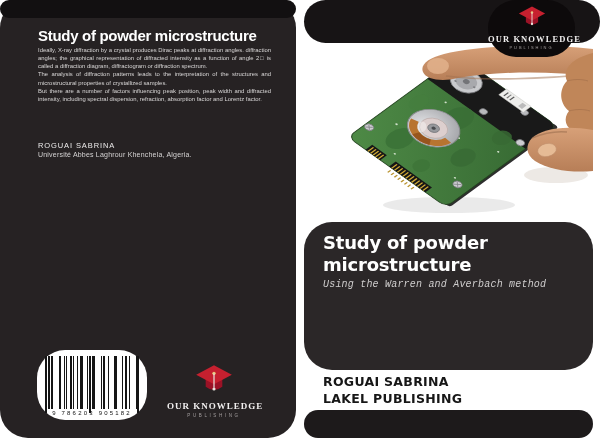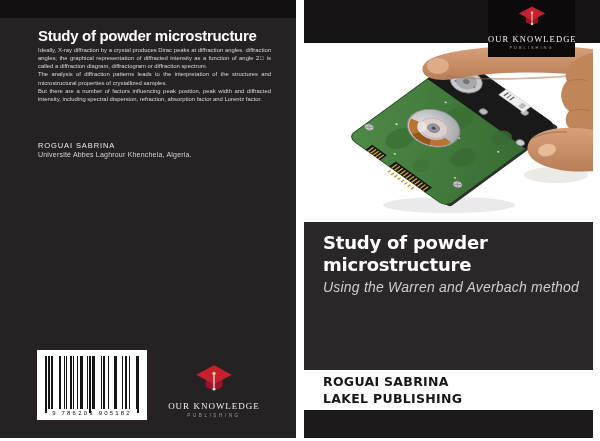--- a/index.html
+++ b/index.html
@@ -1,18 +1,18 @@
 <!DOCTYPE html>
 <html style="--panel-dark: #262223; --strip-black: #121011; --title-panel: #2b2728; --bottom-band: #1d1a1b; --accent-red: #c6202f; --pcb-green: #3f7a39;"><head>
 <meta charset="utf-8">
 <style>
   html,body{margin:0;padding:0;background:#ffffff;}
   .stage{position:relative;width:600px;height:441px;background:#ffffff;overflow:hidden;
          font-family:"Liberation Sans",sans-serif;}
-  .abs{position:absolute;}
+  .abs{position:absolute;border-radius:28px;}
 
   
   .lp{left:0;top:0;width:296px;height:438px;background:var(--panel-dark,#262223);}
   .lp-strip{left:0;top:0;width:296px;height:18px;background:var(--strip-black,#121011);}
   .lp-title{left:38px;top:27px;width:252px;color:#ffffff;font-weight:bold;
             font-size:15px;letter-spacing:-0.3px;white-space:nowrap;}
   .lp-body{left:38px;top:46px;width:233px;color:#d9d7d7;font-size:5.9px;
            line-height:8.15px;text-align:justify;}
   .lp-body p{margin:0;}
   .lp-author{left:38px;top:141px;color:#edebeb;font-size:7.5px;letter-spacing:0.9px;}
@@ -25,38 +25,38 @@
       repeating-linear-gradient(90deg,#151515 0 1px,transparent 1px 7px),
       repeating-linear-gradient(90deg,transparent 0 3px,#151515 3px 5px,transparent 5px 11px),
       repeating-linear-gradient(90deg,transparent 0 6px,#151515 6px 7.5px,transparent 7.5px 13px);}
   .guard{position:absolute;top:6px;width:2px;height:57px;background:#151515;}
   .g1{left:8px;} .g2{left:52px;} .g3{left:100px;}
   .bc-digits{position:absolute;left:0;top:60px;width:110px;text-align:center;color:#121212;
              font-size:6px;letter-spacing:2.2px;white-space:nowrap;}
 
   
   .pub-left{left:167px;top:364px;width:94px;text-align:center;}
-  .pub-name{color:#f1efef;font-family:"Liberation Serif",serif;font-weight:normal;
+  .pub-name{color:#f1efef;font-family:"Liberation Serif",serif;font-weight:bold;
             font-size:9px;letter-spacing:1px;margin-top:2px;white-space:nowrap;}
   .pub-sub{color:#a49f9f;font-size:4.5px;letter-spacing:2.6px;margin-top:2px;white-space:nowrap;}
   .logo-box{left:488px;top:0;width:87px;height:57px;background:#0d0a0b;text-align:center;}
   .logo-box .pub-name{font-size:8.5px;letter-spacing:1.1px;margin-top:1px;}
   .logo-box .pub-sub{font-size:4px;letter-spacing:2px;margin-top:1px;}
   .cap-red{fill:var(--accent-red,#c6202f);}
   .cap-dark{fill:#9b1226;}
 
   
   .r-strip{left:304px;top:0;width:296px;height:43px;background:#171415;}
   .photo{left:304px;top:43px;width:289px;height:179px;background:#ffffff;}
   .tp{left:304px;top:222px;width:289px;height:148px;background:var(--title-panel,#2b2728);}
   .tp-title{position:absolute;left:19px;top:10px;width:205px;color:#ffffff;
             font-family:"DejaVu Sans",sans-serif;font-weight:bold;
             font-size:18px;line-height:22px;letter-spacing:-0.2px;}
   .tp-sub{position:absolute;left:19px;top:57px;color:#cfcdcd;font-style:italic;
-          font-size:14px;letter-spacing:0.2px;white-space:nowrap;}
+          font-size:10px;letter-spacing:0.2px;white-space:nowrap;font-family:Liberation Mono, monospace;}
   .ab{left:304px;top:370px;width:289px;height:40px;background:#ffffff;}
   .ab div{position:absolute;left:19px;color:#171717;font-family:"DejaVu Sans",sans-serif;
           font-weight:bold;font-size:12.5px;letter-spacing:0.3px;white-space:nowrap;}
   .ab-a1{top:4px;} .ab-a2{top:21px;}
   .bb{left:304px;top:410px;width:289px;height:28px;background:var(--bottom-band,#1d1a1b);}
 </style>
 </head>
 <body>
 
 <div class="stage">

